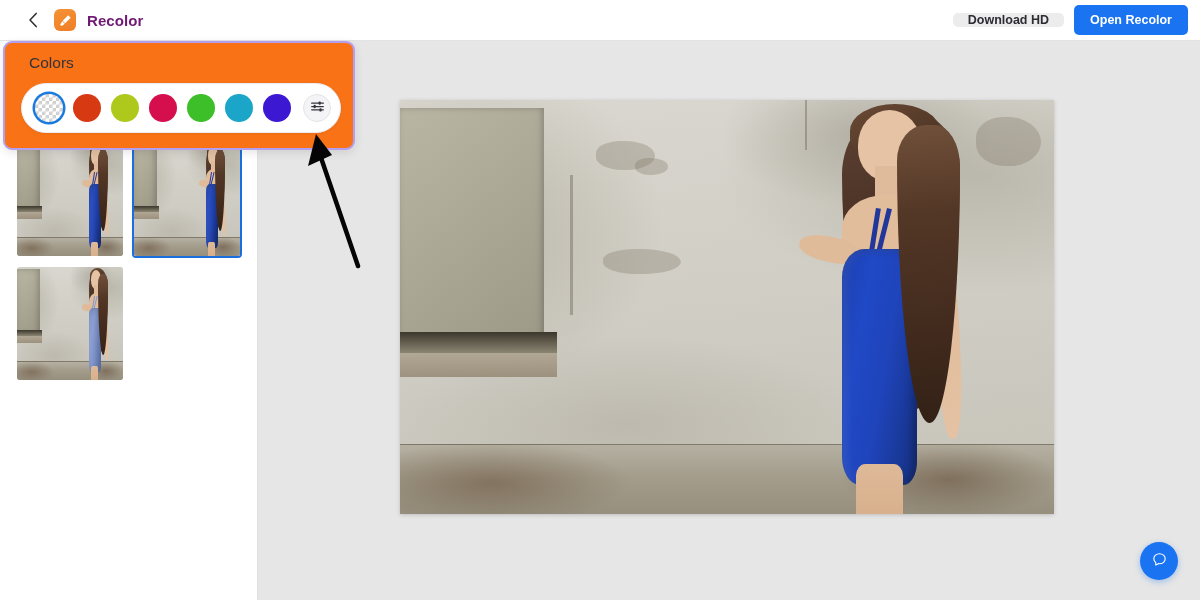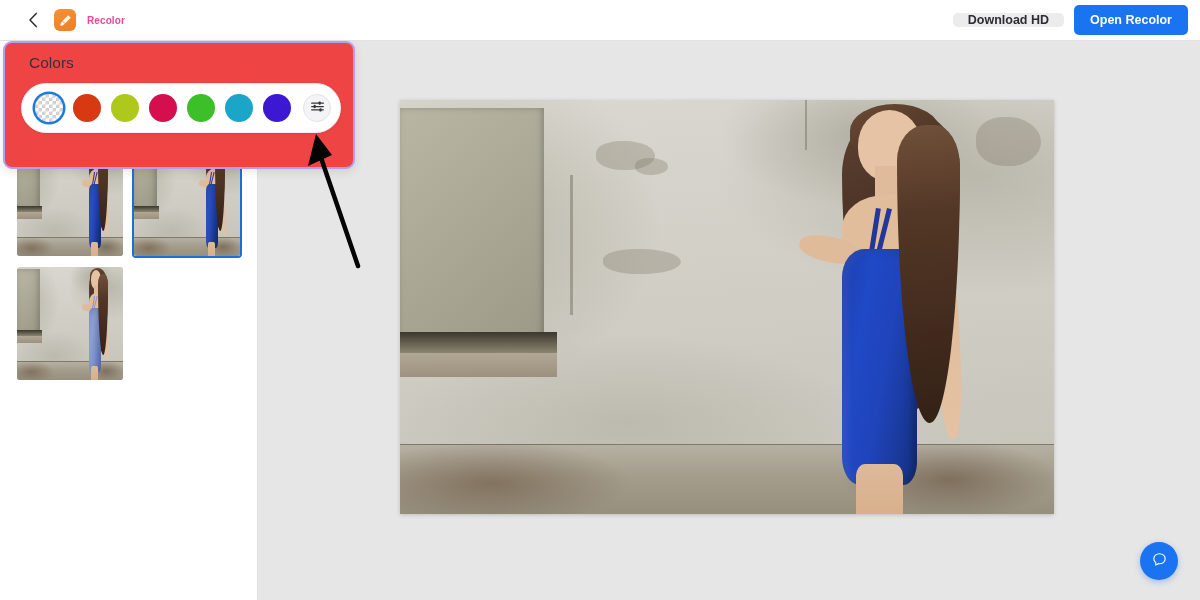--- a/index.html
+++ b/index.html
@@ -28,21 +28,21 @@
   .back-btn svg { display: block; }
   .brand { display: flex; align-items: center; margin-left: 6px; }
   .brand-logo {
     width: 22px; height: 22px; border-radius: 6px;
     background: linear-gradient(160deg,#f59236 0%,#ef7e24 100%);
     display: flex; align-items: center; justify-content: center;
     flex: none;
   }
   .brand-name {
     margin-left: 11px;
-    font-size: 10px; font-weight: bold; color: #ec4899;
+    font-size: 15px; font-weight: bold; color: #701a75;
     letter-spacing: .1px;
   }
   .header-actions {
     margin-left: auto; margin-right: 12px;
     display: flex; align-items: center; gap: 10px;
   }
   .btn {
     border: none; border-radius: 5px;
     font-family: "Liberation Sans", sans-serif;
     font-size: 12.5px; font-weight: bold;
@@ -228,22 +228,22 @@
     position: absolute; left: 141px; top: 59px;
     width: 654px; height: 414px;
     background: #d6d4cb;
     box-shadow: 0 1px 4px rgba(0,0,0,.18);
     overflow: hidden;
   }
 
   
   .colors-panel {
     position: absolute; top: 41px; left: 3px;
-    width: 352px; height: 128px;
-    background: #ef4444;
+    width: 352px; height: 109px;
+    background: #f97316;
     border: 2px solid #b49ef0;
     border-radius: 9px;
     box-shadow: 0 3px 10px rgba(0,0,0,.10);
     z-index: 20;
   }
   .colors-title {
     position: absolute; left: 24px; top: 11px;
     font-size: 15.5px; color: #33333c;
   }
   .swatch-bar {

